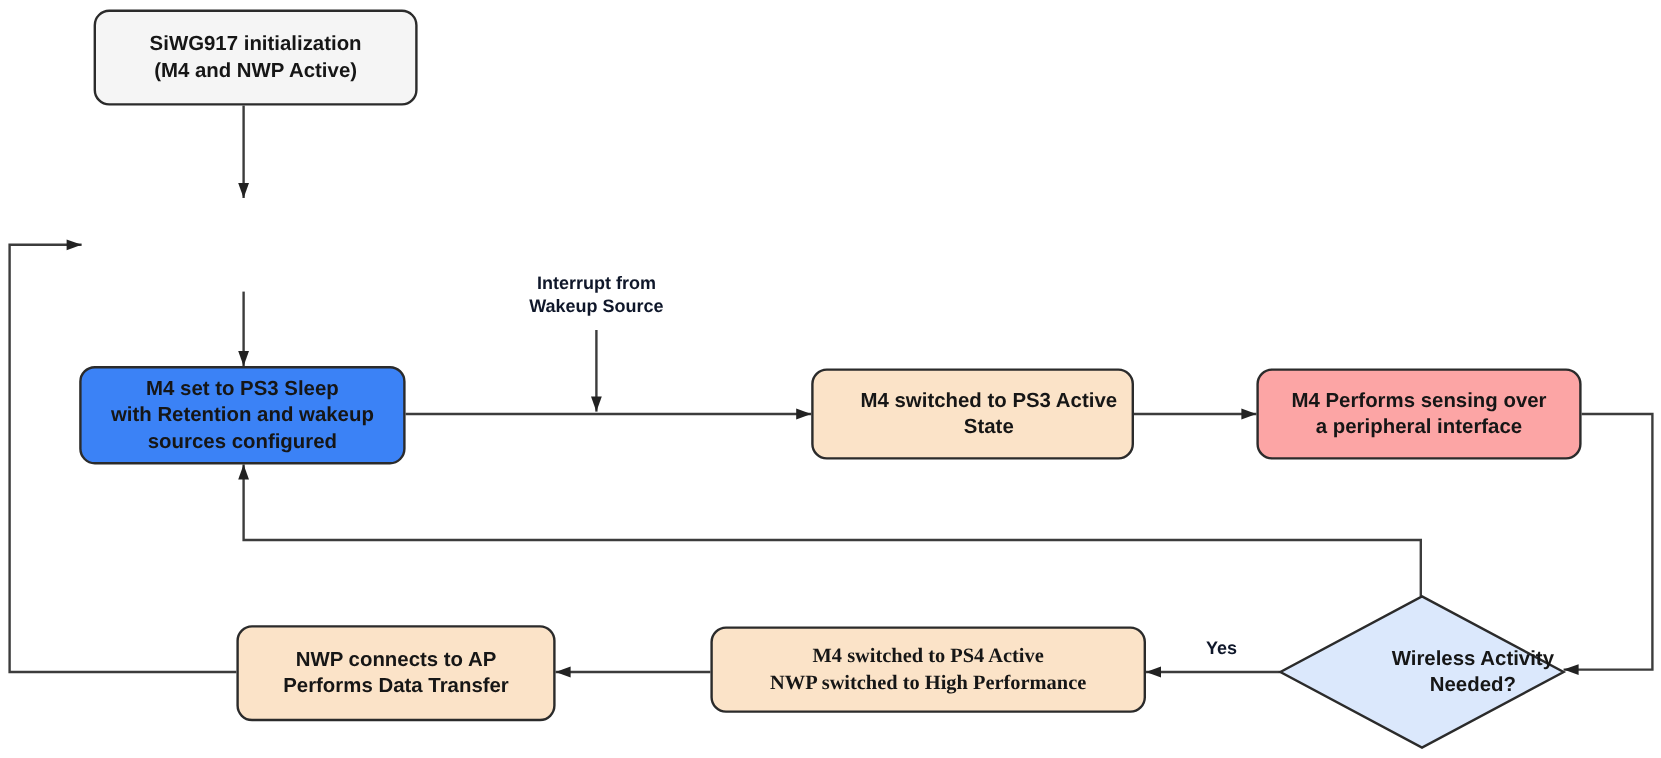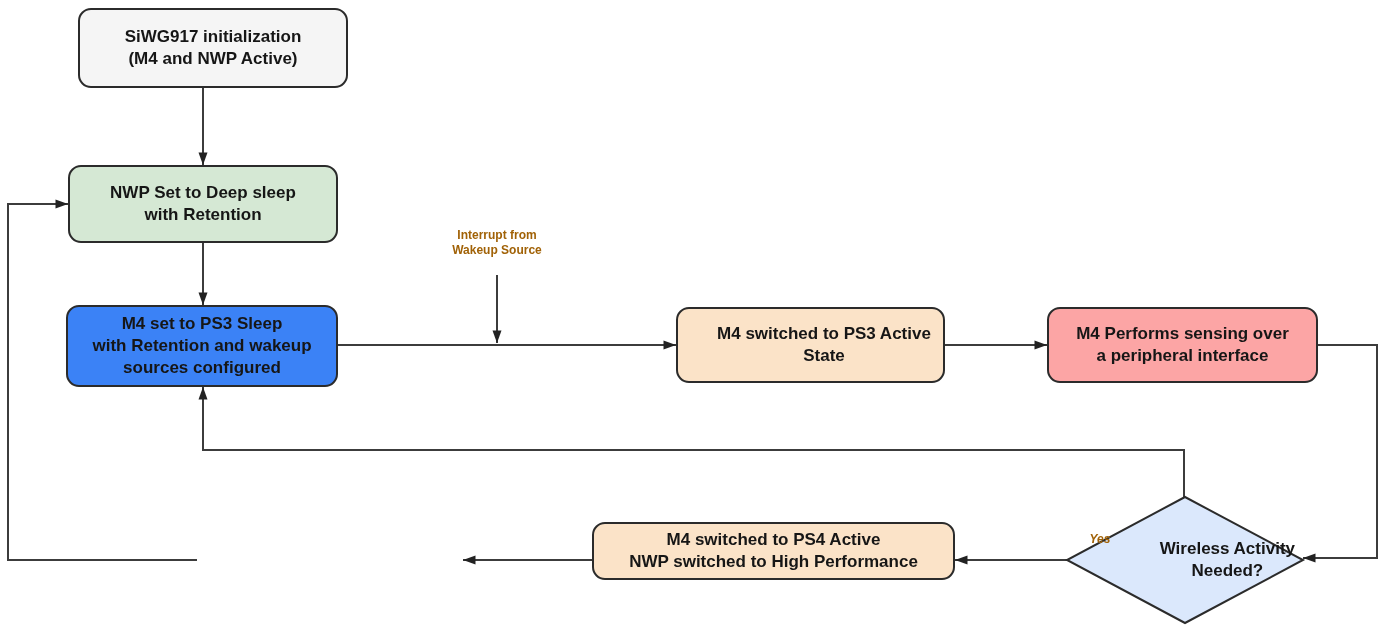--- a/index.html
+++ b/index.html
@@ -49,23 +49,23 @@
     z-index: 2;
     display: flex;
     align-items: center;
     justify-content: center;
     text-align: center;
     pointer-events: none;
   }
   .annotation {
     position: absolute;
     z-index: 2;
-    font-size: 12px;
+    font-size: 15px;
     font-weight: bold;
-    color: #a16207;
+    color: #0f172a;
     line-height: 1.25;
     text-align: center;
     white-space: pre-line;
   }
   polyline {
     fill: none;
     stroke: #3c3c3c;
     stroke-width: 2;
   }
   #decision-shape {
@@ -97,24 +97,20 @@
     <polyline points="197,560 8,560 8,204 68,204" marker-end="url(#arrow)"></polyline>
 
     <polygon id="decision-shape" points="1185,497 1303,560 1185,623 1067,560" fill="#dbe8fc"></polygon>
   </svg>
 
   <div class="node" style="left: 68px; top: 8px; width: 270px; height: 80px; background: rgb(245, 245, 245); margin-left: 10px;">
     <span class="node-label">SiWG917 initialization
 (M4 and NWP Active)</span>
   </div>
 
-  <div class="node" style="left: 68px; top: 165px; width: 270px; height: 78px; background: rgb(213, 232, 212);">
-    <span class="node-label">NWP Set to Deep sleep
-with Retention</span>
-  </div>
 
   <div class="node" style="left: 66px; top: 305px; width: 272px; height: 82px; background: #3b82f6;">
     <span class="node-label">M4 set to PS3 Sleep
 with Retention and wakeup
 sources configured</span>
   </div>
 
   <div class="node" style="left: 676px; top: 307px; width: 269px; height: 76px; background: rgb(251, 227, 200); padding-left: 27px;">
     <span class="node-label">M4 switched to PS3 Active
 State</span>
@@ -123,24 +119,28 @@
   <div class="node" style="left: 1047px; top: 307px; width: 271px; height: 76px; background: #fca5a5;">
     <span class="node-label">M4 Performs sensing over
 a peripheral interface</span>
   </div>
 
   <div class="diamond-label-box" style="left:1075px; top:505px; width:220px; height:110px;justify-content:flex-end;">
     <span class="node-label">Wireless Activity
 Needed?</span>
   </div>
 
-  <div class="node" style="left: 592px; top: 522px; width: 363px; height: 58px; background: rgb(251, 227, 200);">
+  <div class="node" style="left: 592px; top: 522px; width: 363px; height: 72px; background: rgb(251, 227, 200); font-family: Liberation Serif, serif;">
     <span class="node-label">M4 switched to PS4 Active
 NWP switched to High Performance</span>
   </div>
 
+  <div class="node" style="left: 197px; top: 521px; width: 266px; height: 80px; background: rgb(251, 227, 200);">
+    <span class="node-label">NWP connects to AP
+Performs Data Transfer</span>
+  </div>
 
   <div class="annotation" style="left:407px; top:228px; width:180px;">Interrupt from
 Wakeup Source</div>
 
-  <div class="annotation" style="left:1076px; top:532px; width:48px;font-style:italic;">Yes</div>
+  <div class="annotation" style="left:994px; top:532px; width:48px;">Yes</div>
 
 </div>
 
 </body></html>

